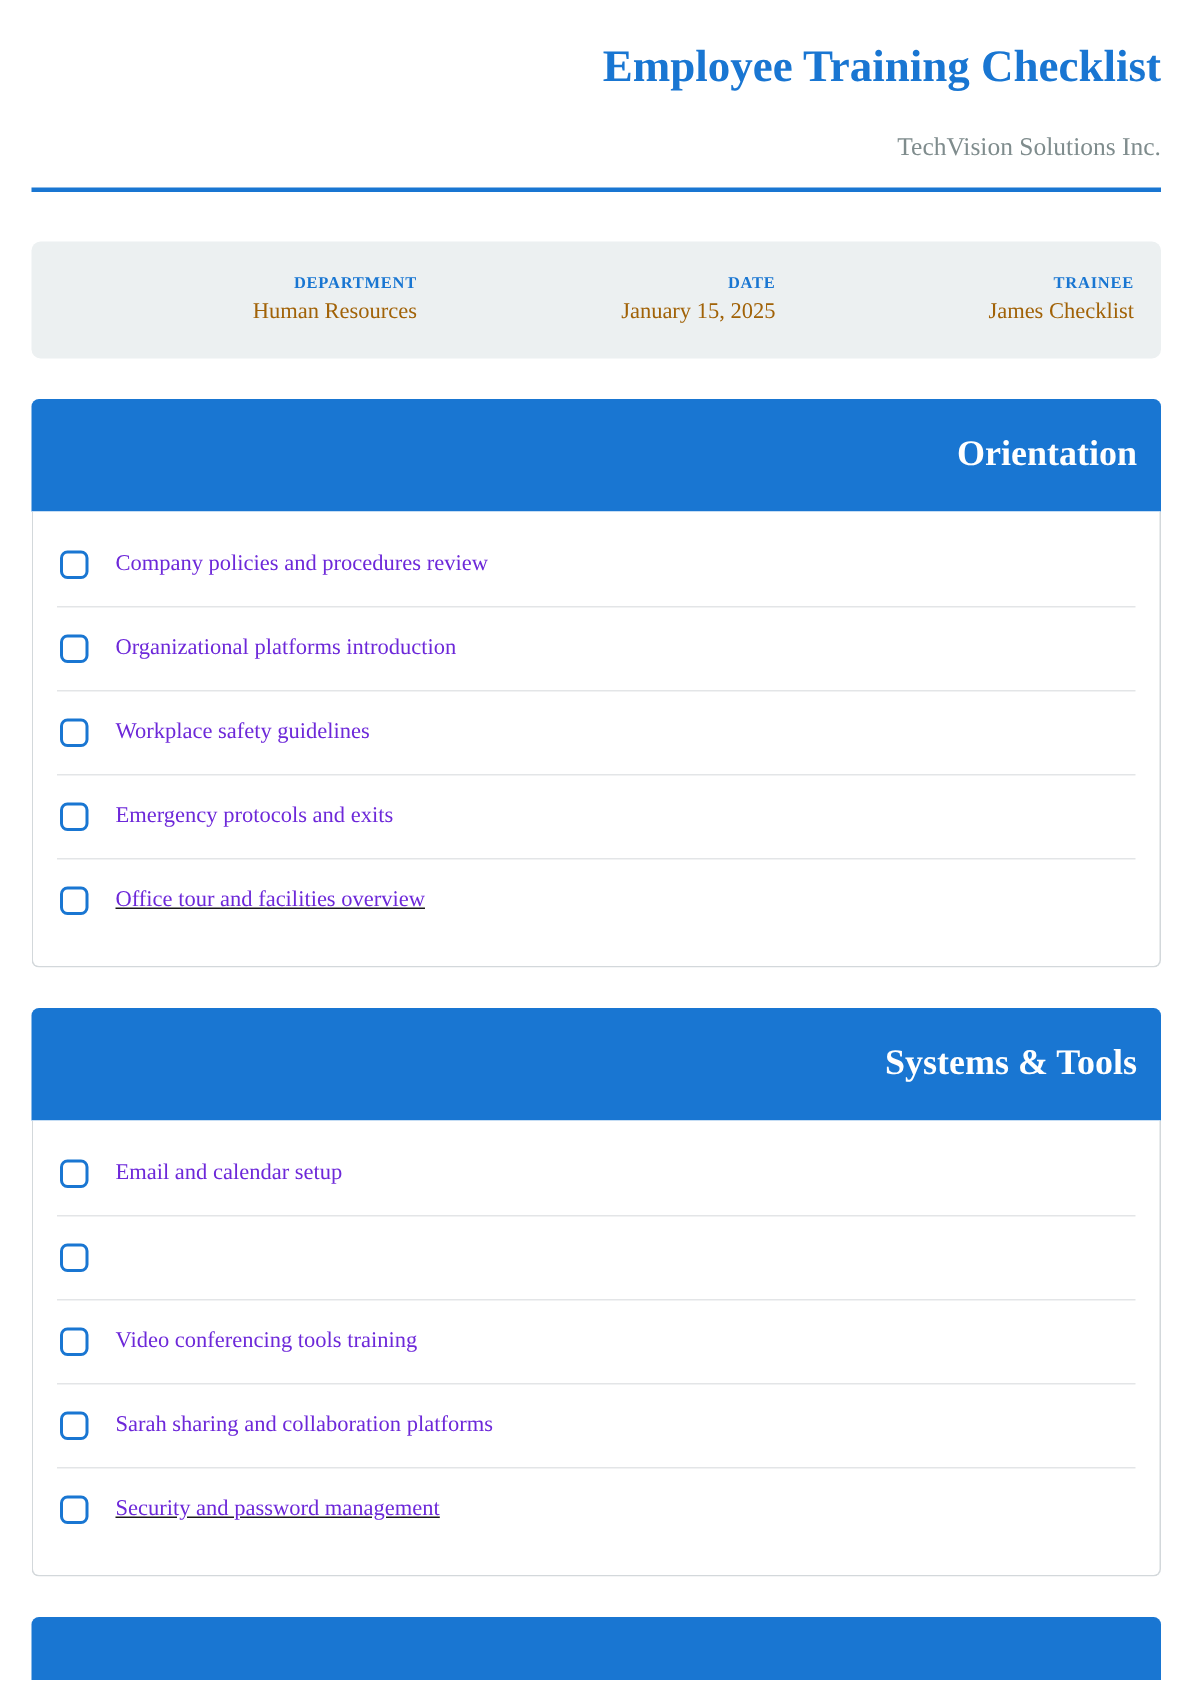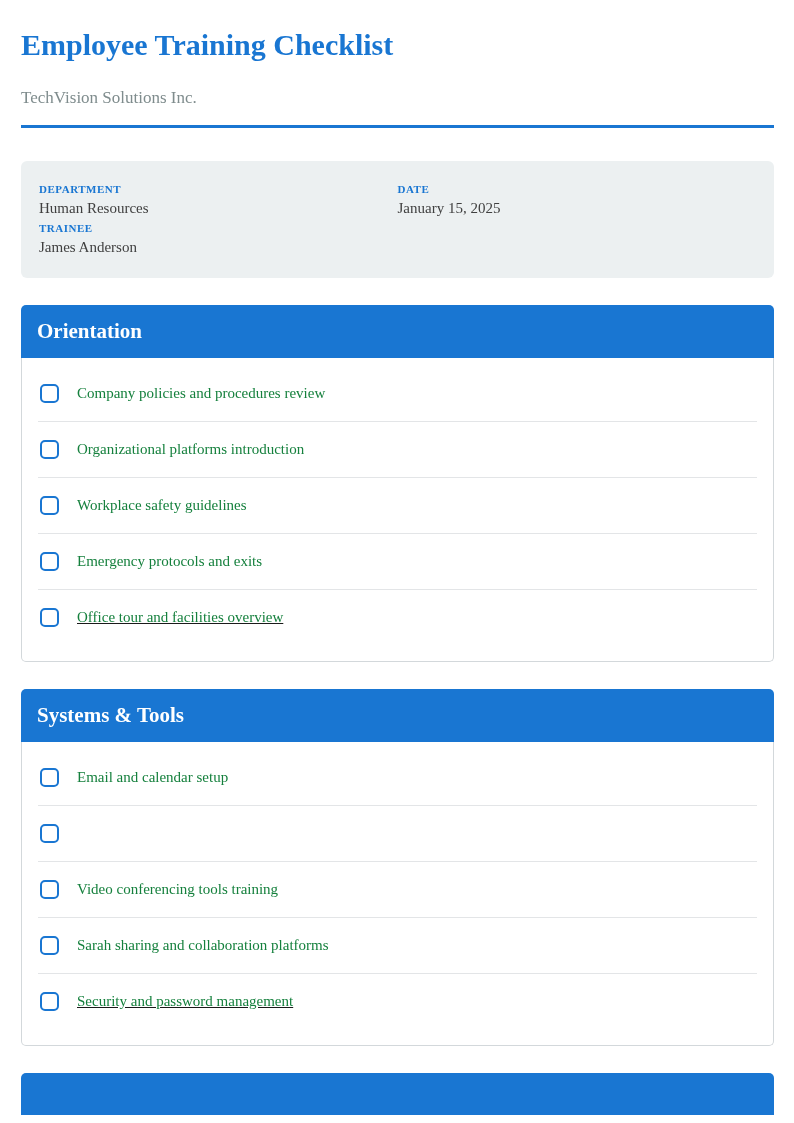--- a/index.html
+++ b/index.html
@@ -1,15 +1,15 @@
 <!DOCTYPE html>
 <html><head>
 <meta charset="utf-8">
 <style>
-  * { margin: 0; padding: 0; box-sizing: border-box; }
+  * { margin: 0; padding: 0; box-sizing: border-box; text-align: right; }
   html, body {
     width: 794px; height: 1123px; overflow: hidden;
     background: #ffffff;
     font-family: "Liberation Serif", "DejaVu Serif", serif;
     color: #1a1a1a;
   }
   .page { padding: 28px 20px 0 21px; }
 
   .page-title {
     font-size: 30px; font-weight: bold; color: #1976d2; line-height: 1.1;
@@ -20,35 +20,35 @@
   .header-rule {
     margin-top: 17px; height: 3px; background: #1976d2;
   }
 
   .info-box {
     margin-top: 33px;
     background: #ecf0f1;
     border-radius: 6px;
     padding: 22px 18px;
     display: grid;
-    grid-template-columns: repeat(2, 1fr);
+    grid-template-columns: repeat(3, 1fr);
     row-gap: 5px;
   }
   .info-label {
     font-size: 11px; font-weight: bold; color: #1976d2; letter-spacing: 0.5px;
   }
   .info-value {
-    margin-top: 5px; font-size: 15px; color: #404040;
+    margin-top: 5px; font-size: 15px; color: #a16207;
   }
 
   .section { margin-top: 27px; }
   .section-header {
     background: #1976d2; color: #ffffff;
-    font-size: 21px; font-weight: bold;
-    padding: 14px 16px;
+    font-size: 24px; font-weight: bold;
+    padding: 24px 16px;
     border-radius: 5px 5px 0 0;
   }
   .section-body {
     border: 1px solid #d3d8db; border-top: none;
     border-radius: 0 0 5px 5px;
     padding: 8px 16px 16px 16px;
     background: #ffffff;
   }
   .check-row {
     display: flex; align-items: center; gap: 18px;
@@ -57,21 +57,21 @@
   }
   .check-row:last-child { border-bottom: none; text-decoration: underline; }
   .checkbox {
     flex: 0 0 auto;
     width: 19px; height: 19px;
     border: 2.5px solid #1976d2;
     border-radius: 5px;
     background: #ffffff;
     cursor: pointer;
   }
-  .check-label { font-size: 15px; color: #15803d; }
+  .check-label { font-size: 15px; color: #6d28d9; }
 
   .next-section-header {
     margin-top: 27px; height: 42px;
     background: #1976d2;
     border-radius: 5px 5px 0 0;
   }
 </style>
 </head>
 <body>
 
@@ -85,21 +85,21 @@
     <div class="info-field">
       <div class="info-label">DEPARTMENT</div>
       <div class="info-value">Human Resources</div>
     </div>
     <div class="info-field">
       <div class="info-label">DATE</div>
       <div class="info-value">January 15, 2025</div>
     </div>
     <div class="info-field">
       <div class="info-label">TRAINEE</div>
-      <div class="info-value">James Anderson</div>
+      <div class="info-value">James Checklist</div>
     </div>
   </div>
 
   <div class="section">
     <div class="section-header">Orientation</div>
     <div class="section-body">
       <div class="check-row">
         <span class="checkbox"></span>
         <span class="check-label">Company policies and procedures review</span>
       </div>

